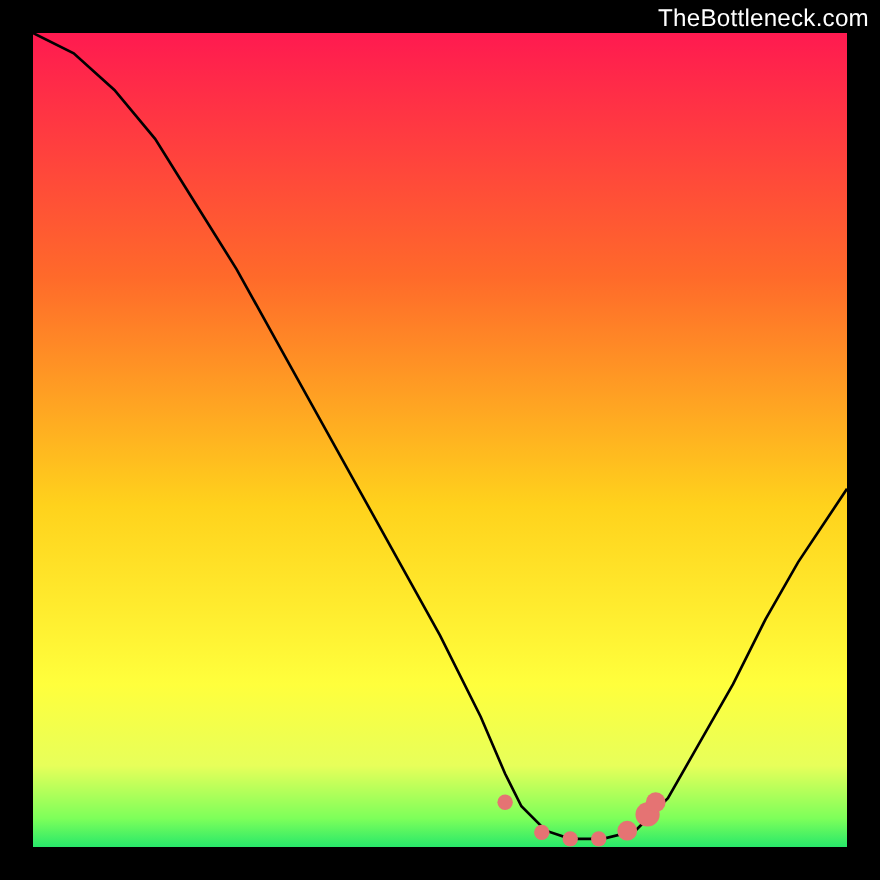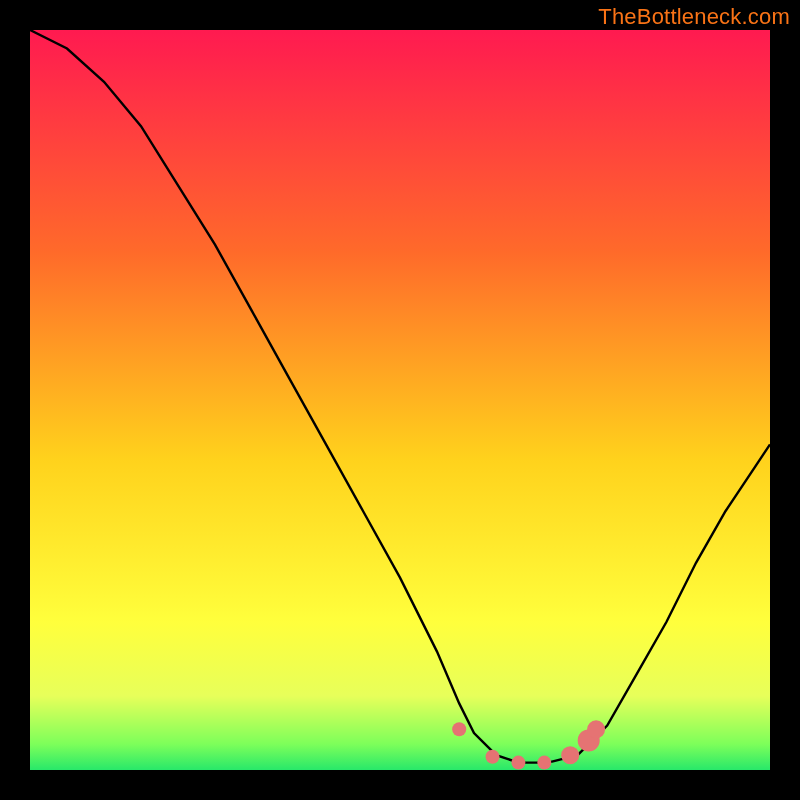--- a/index.html
+++ b/index.html
@@ -14,21 +14,21 @@
   .outer {
     position: relative;
     width: 800px;
     height: 800px;
     background: #000;
   }
   .watermark {
     position: absolute;
     top: 4px;
     right: 10px;
-    color: #f97316;
+    color: #ffffff;
     font-size: 22px;
     font-weight: 500;
     letter-spacing: 0.2px;
     z-index: 10;
   }
   .plot-wrap {
     position: absolute;
     left: 30px;
     top: 30px;
     width: 740px;

